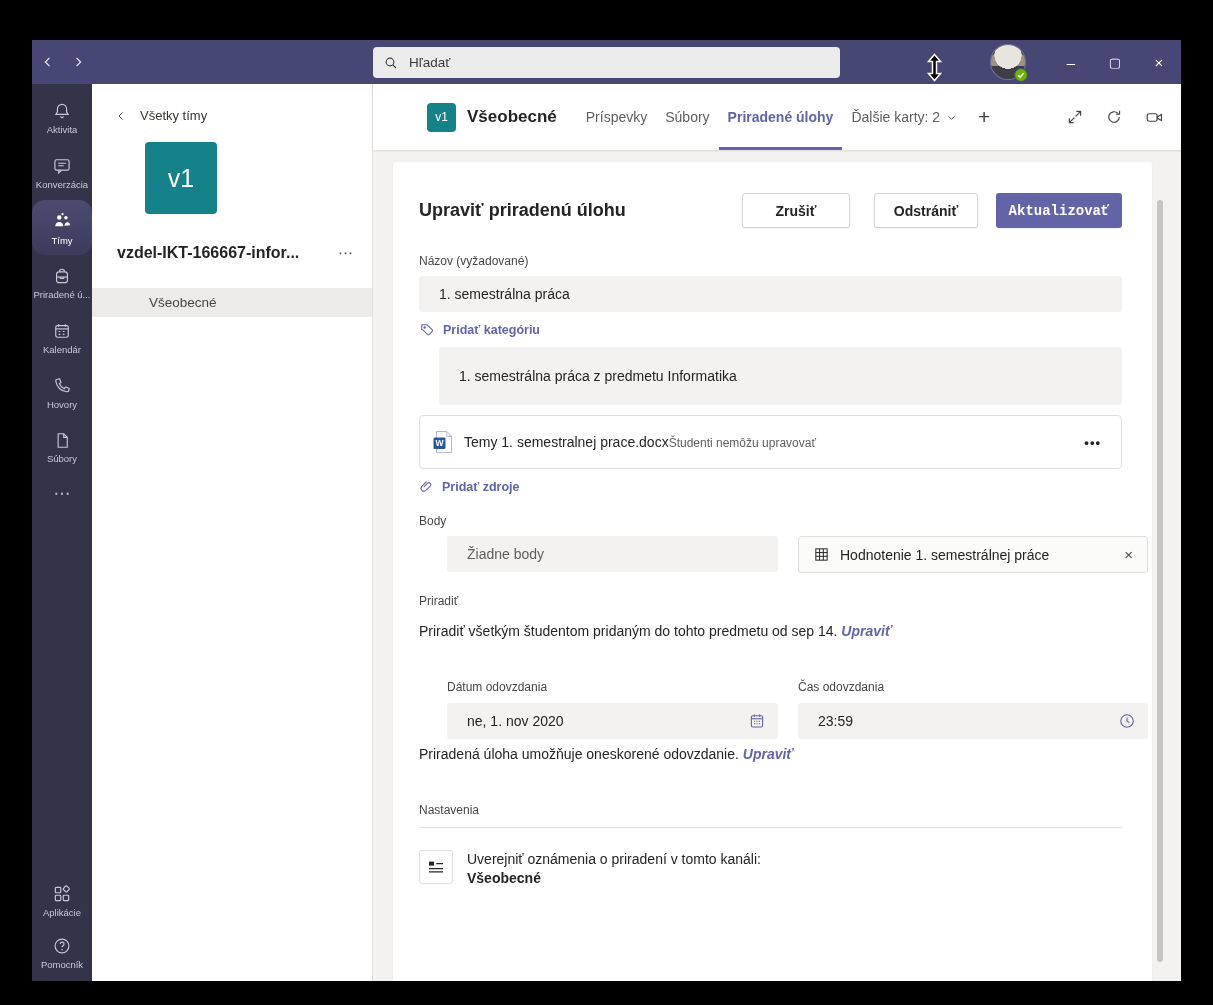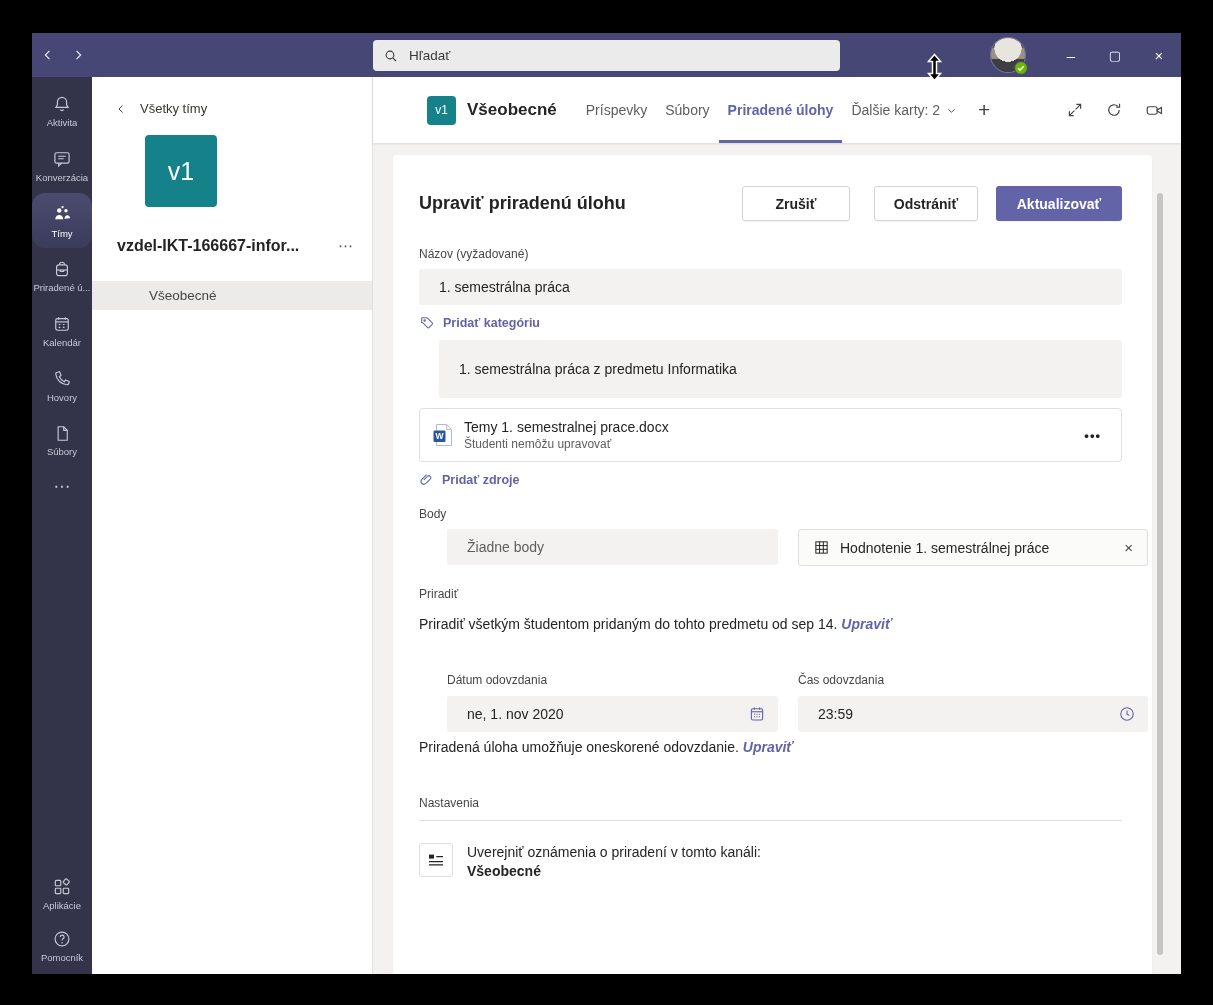--- a/index.html
+++ b/index.html
@@ -1,18 +1,18 @@
 <!DOCTYPE html>
 <html><head>
 <meta charset="utf-8">
 <style>
   html,body{margin:0;padding:0;}
   body{width:1213px;height:1005px;background:#000;position:relative;overflow:hidden;
        font-family:"Liberation Sans",sans-serif;-webkit-font-smoothing:antialiased;}
-  .window{position:absolute;left:32px;top:33px;width:1149px;height:941px;background:#fff;overflow:hidden;}
+  .window{position:absolute;left:32px;top:40px;width:1149px;height:941px;background:#fff;overflow:hidden;}
 
   
   .titlebar{position:absolute;top:0;left:0;right:0;height:44px;background:#464775;z-index:5;}
   .nav-chevrons{position:absolute;left:8px;top:0;height:44px;display:flex;align-items:center;gap:14px;}
   .nav-chev{width:16px;height:16px;display:flex;align-items:center;justify-content:center;color:rgba(255,255,255,.9);}
   .searchbox{position:absolute;left:341px;top:7px;width:467px;height:31px;background:#EBEBEB;border-radius:4px;
              display:flex;align-items:center;padding:0 10px;box-sizing:border-box;}
   .searchbox svg{flex:0 0 auto;margin-right:8px;}
   .searchbox input{flex:1;border:none;background:transparent;outline:none;font-size:13.5px;color:#252423;font-family:inherit;}
   .searchbox input::placeholder{color:#3b3a39;opacity:1;}
@@ -65,34 +65,34 @@
   .scroll-thumb{position:absolute;right:18px;top:50px;width:6px;height:762px;background:#C6C5C3;border-radius:3px;}
   .card{position:absolute;left:20px;top:12px;width:759px;bottom:0;background:#fff;border-radius:3px 3px 0 0;
         box-shadow:0 1px 2px rgba(0,0,0,.05);box-sizing:border-box;padding:31px 30px 20px 26px;}
 
   .form-head{display:flex;align-items:center;}
   .form-title{font-size:18px;font-weight:700;color:#252423;}
   .btn{height:35px;display:inline-flex;align-items:center;justify-content:center;font-size:14px;font-weight:600;
        color:#252423;background:#fff;border:1px solid #D6D4D2;border-radius:3px;box-shadow:0 1px 2px rgba(0,0,0,.06);box-sizing:border-box;}
   .btn-cancel{width:108px;margin-left:auto;}
   .btn-delete{width:104px;margin-left:24px;}
-  .btn-primary{width:126px;margin-left:18px;background:#6264A7;color:#fff;border:none;}
+  .btn-primary{width:126px;margin-left:18px;background:#6264A7;color:#fff;border:none;font-family:Liberation Mono, monospace;}
 
   .f-label{font-size:12px;color:#484644;}
   .mt26{margin-top:26px;} .mt21{margin-top:21px;} .mt20{margin-top:20px;} .mt41{margin-top:41px;} .mt14{margin-top:14px;}
   .f-field{margin-top:8px;height:36px;background:#F3F2F1;border-radius:3px;display:flex;align-items:center;
            padding:0 12px 0 18px;box-sizing:border-box;}
   .f-field input{flex:1;border:none;background:transparent;outline:none;font-size:14px;color:#252423;font-family:inherit;min-width:0;}
   .f-field input::placeholder{color:#605E5C;opacity:1;}
   .f-area{height:58px;margin-top:9px;margin-left:20px;}
   .link-row{margin-top:10px;display:flex;align-items:center;gap:8px;color:#6264A7;font-size:12.5px;font-weight:600;}
 
   .attach{margin-top:10px;height:54px;border:1px solid #E1DFDD;border-radius:4px;display:flex;align-items:center;
           padding:0 20px 0 13px;box-sizing:border-box;background:#fff;}
-  .attach-info{margin-left:11px;display:flex;flex-direction:column;}
+  .attach-info{margin-left:11px;display:flex;text-align:center;}
   .attach-name{font-size:14px;color:#252423;}
   .attach-note{font-size:12px;color:#605E5C;margin-top:2px;}
   .attach-more{margin-left:auto;color:#252423;font-size:13px;letter-spacing:1px;font-weight:700;}
 
   .two-col{display:flex;gap:20px;padding-left:28px;}
   .col1{width:331px;flex:0 0 auto;} .col2{width:350px;flex:0 0 auto;}
   .rubric{margin-top:8px;height:37px;border:1px solid #E1DFDD;border-radius:3px;background:#FBFBFA;
           display:flex;align-items:center;gap:10px;padding:0 14px;box-sizing:border-box;}
   .rubric-label{font-size:14px;color:#252423;flex:1;white-space:nowrap;overflow:hidden;}
   .rubric-x{color:#484644;font-size:15px;}

